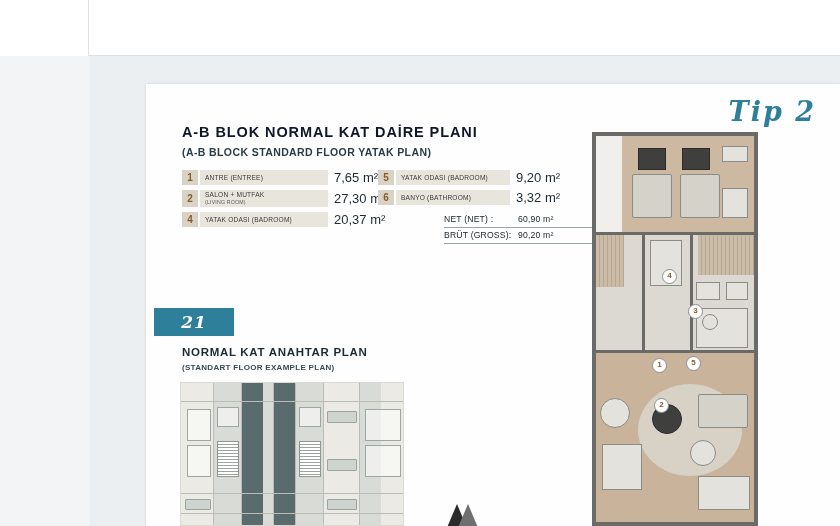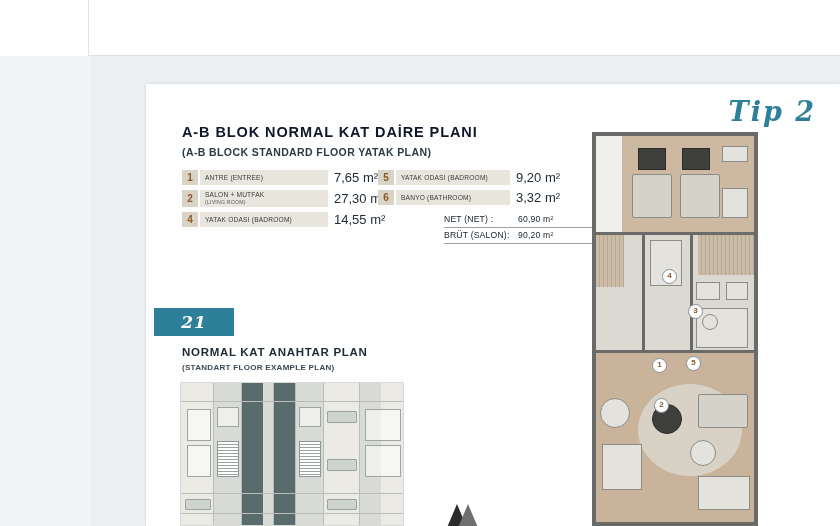--- a/index.html
+++ b/index.html
@@ -360,41 +360,41 @@
         <div class="leg-name two-line" style="width:128px; height:17px;">
           <span class="l1">SALON + MUTFAK</span>
           <span class="l2">(LIVING ROOM)</span>
         </div>
         <div class="leg-area" style="left:152px; line-height:17px;">27,30 m²</div>
       </div>
 
       <div class="leg-row" style="left:0px; top:42px;">
         <div class="leg-num">4</div>
         <div class="leg-name" style="width:128px;">YATAK ODASI (BADROOM)</div>
-        <div class="leg-area" style="left:152px;">14,55 m²</div>
+        <div class="leg-area" style="left:152px;">20,37 m²</div>
       </div>
 
       <div class="leg-row" style="left:196px; top:0px;">
         <div class="leg-num">5</div>
         <div class="leg-name" style="width:114px;">YATAK ODASI (BADROOM)</div>
         <div class="leg-area" style="left:138px;">9,20 m²</div>
       </div>
 
       <div class="leg-row" style="left:196px; top:20px;">
         <div class="leg-num">6</div>
         <div class="leg-name" style="width:114px;">BANYO (BATHROOM)</div>
         <div class="leg-area" style="left:138px;">3,32 m²</div>
       </div>
 
       <div class="total-box" style="left:262px; top:44px; width:150px;"></div>
       <div class="total-line" style="left:262px; top:44px;">NET (NET) :</div>
       <div class="total-line" style="left:336px; top:44px;">60,90 m²</div>
 
       <div class="total-box" style="left:262px; top:60px; width:150px;"></div>
-      <div class="total-line" style="left:262px; top:60px;">BRÜT (SALON):</div>
+      <div class="total-line" style="left:262px; top:60px;">BRÜT (GROSS):</div>
       <div class="total-line" style="left:336px; top:60px;">90,20 m²</div>
     </div>
 
     <div class="page-badge">
       <span>21</span>
     </div>
 
     <div class="key-title">NORMAL KAT ANAHTAR PLAN</div>
     <div class="key-sub">(STANDART FLOOR EXAMPLE PLAN)</div>
 

